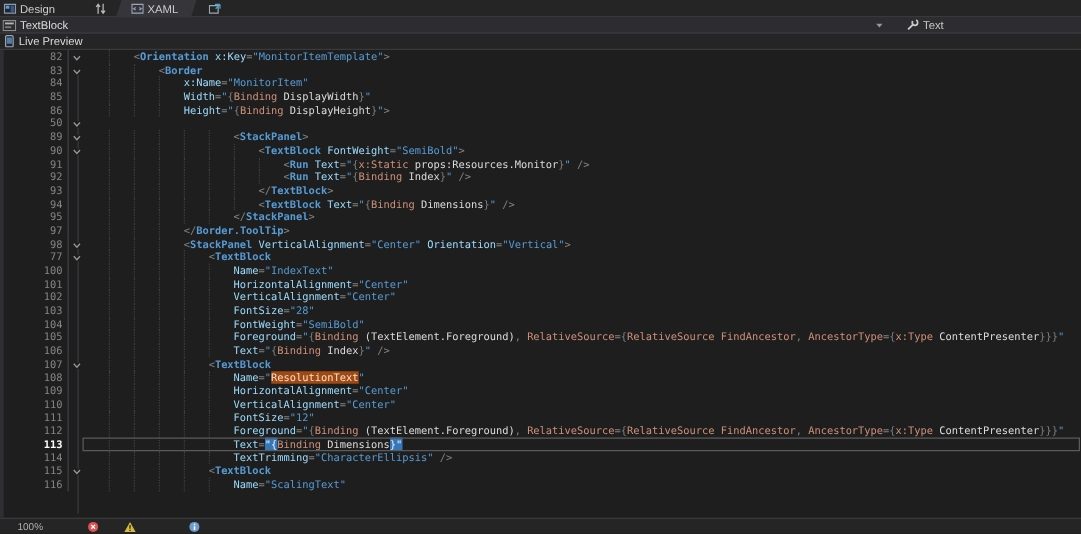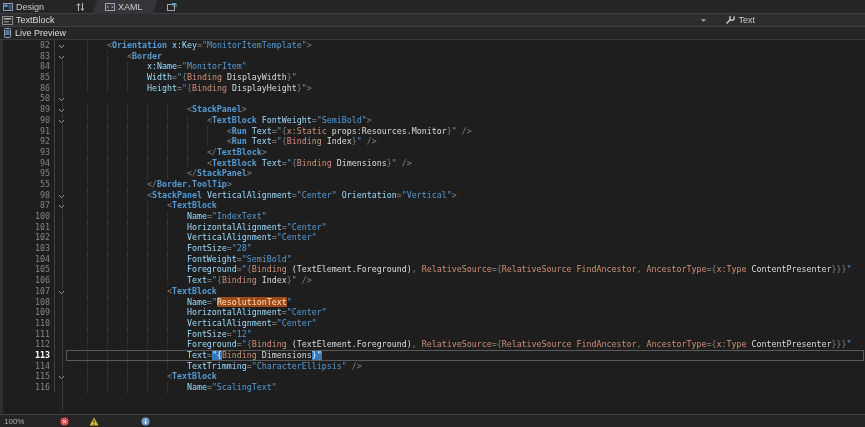--- a/index.html
+++ b/index.html
@@ -36,21 +36,21 @@
   .seg-a { color:#9cdcfe; }
   .seg-v { color:#569cd6; }
   .seg-m { color:#ce9178; }
   .seg-p { color:#dcdcdc; }
   .seg-F { background:#9d4a16; color:#ffdfc0; }
   .seg-S { background:#3677b8; color:#eaf3ff; }
   
   #status-strip { height:13px; background:#252526; border-top:1px solid #3f3f46;
                   display:flex; align-items:flex-start; padding-top:2px; color:#b0b0b0;
                   font-size:8px; overflow:hidden; }
-  #status-zoom { margin-left:4px; }
+  #status-zoom { margin-left:14px; }
 </style>
 </head>
 <body>
 
 <div class="bar" id="view-bar">
   <span class="ic" style="margin-left:3px">
     <svg width="10" height="10" viewBox="0 0 10 10">
         <rect x="0.5" y="1.5" width="9" height="7" fill="none" stroke="#8a9cb8"></rect>
         <rect x="1.5" y="2.5" width="3" height="2.5" fill="#569cd6"></rect>
         <rect x="5.5" y="2.5" width="3" height="5" fill="#3c5a7a"></rect>
@@ -134,25 +134,25 @@
             <path d="M1 1 L3.5 3.8 L6 1" stroke="#9a9a9a" fill="none"></path>
           </svg></span><span class="ctext"><i class="ig" style="left: 4ch;"></i><i class="ig" style="left: 8ch;"></i><i class="ig" style="left: 12ch;"></i><i class="ig" style="left: 16ch;"></i><i class="ig" style="left: 20ch;"></i>                        <span class="seg-d">&lt;</span><span class="seg-e">StackPanel</span><span class="seg-d">&gt;</span></span></div>
       <div class="crow"><span class="ln">90</span><span class="fold"><svg width="7" height="5" viewBox="0 0 7 5">
             <path d="M1 1 L3.5 3.8 L6 1" stroke="#9a9a9a" fill="none"></path>
           </svg></span><span class="ctext"><i class="ig" style="left: 4ch;"></i><i class="ig" style="left: 8ch;"></i><i class="ig" style="left: 12ch;"></i><i class="ig" style="left: 16ch;"></i><i class="ig" style="left: 20ch;"></i><i class="ig" style="left: 24ch;"></i>                            <span class="seg-d">&lt;</span><span class="seg-e">TextBlock </span><span class="seg-a">FontWeight</span><span class="seg-d">=</span><span class="seg-v">"SemiBold"</span><span class="seg-d">&gt;</span></span></div>
       <div class="crow"><span class="ln">91</span><span class="fold"></span><span class="ctext"><i class="ig" style="left: 4ch;"></i><i class="ig" style="left: 8ch;"></i><i class="ig" style="left: 12ch;"></i><i class="ig" style="left: 16ch;"></i><i class="ig" style="left: 20ch;"></i><i class="ig" style="left: 24ch;"></i><i class="ig" style="left: 28ch;"></i>                                <span class="seg-d">&lt;</span><span class="seg-e">Run </span><span class="seg-a">Text</span><span class="seg-d">=</span><span class="seg-v">"</span><span class="seg-d">{</span><span class="seg-m">x:Static </span><span class="seg-p">props:Resources.Monitor</span><span class="seg-d">}</span><span class="seg-v">"</span><span class="seg-d"> /&gt;</span></span></div>
       <div class="crow"><span class="ln">92</span><span class="fold"></span><span class="ctext"><i class="ig" style="left: 4ch;"></i><i class="ig" style="left: 8ch;"></i><i class="ig" style="left: 12ch;"></i><i class="ig" style="left: 16ch;"></i><i class="ig" style="left: 20ch;"></i><i class="ig" style="left: 24ch;"></i><i class="ig" style="left: 28ch;"></i>                                <span class="seg-d">&lt;</span><span class="seg-e">Run </span><span class="seg-a">Text</span><span class="seg-d">=</span><span class="seg-v">"</span><span class="seg-d">{</span><span class="seg-m">Binding </span><span class="seg-p">Index</span><span class="seg-d">}</span><span class="seg-v">"</span><span class="seg-d"> /&gt;</span></span></div>
       <div class="crow"><span class="ln">93</span><span class="fold"></span><span class="ctext"><i class="ig" style="left: 4ch;"></i><i class="ig" style="left: 8ch;"></i><i class="ig" style="left: 12ch;"></i><i class="ig" style="left: 16ch;"></i><i class="ig" style="left: 20ch;"></i><i class="ig" style="left: 24ch;"></i>                            <span class="seg-d">&lt;/</span><span class="seg-e">TextBlock</span><span class="seg-d">&gt;</span></span></div>
       <div class="crow"><span class="ln">94</span><span class="fold"></span><span class="ctext"><i class="ig" style="left: 4ch;"></i><i class="ig" style="left: 8ch;"></i><i class="ig" style="left: 12ch;"></i><i class="ig" style="left: 16ch;"></i><i class="ig" style="left: 20ch;"></i><i class="ig" style="left: 24ch;"></i>                            <span class="seg-d">&lt;</span><span class="seg-e">TextBlock </span><span class="seg-a">Text</span><span class="seg-d">=</span><span class="seg-v">"</span><span class="seg-d">{</span><span class="seg-m">Binding </span><span class="seg-p">Dimensions</span><span class="seg-d">}</span><span class="seg-v">"</span><span class="seg-d"> /&gt;</span></span></div>
       <div class="crow"><span class="ln">95</span><span class="fold"></span><span class="ctext"><i class="ig" style="left: 4ch;"></i><i class="ig" style="left: 8ch;"></i><i class="ig" style="left: 12ch;"></i><i class="ig" style="left: 16ch;"></i><i class="ig" style="left: 20ch;"></i>                        <span class="seg-d">&lt;/</span><span class="seg-e">StackPanel</span><span class="seg-d">&gt;</span></span></div>
-      <div class="crow"><span class="ln">55</span><span class="fold"></span><span class="ctext"><i class="ig" style="left: 4ch;"></i><i class="ig" style="left: 8ch;"></i><i class="ig" style="left: 12ch;"></i>                <span class="seg-d">&lt;/</span><span class="seg-e">Border.ToolTip</span><span class="seg-d">&gt;</span></span></div>
+      <div class="crow"><span class="ln">97</span><span class="fold"></span><span class="ctext"><i class="ig" style="left: 4ch;"></i><i class="ig" style="left: 8ch;"></i><i class="ig" style="left: 12ch;"></i>                <span class="seg-d">&lt;/</span><span class="seg-e">Border.ToolTip</span><span class="seg-d">&gt;</span></span></div>
       <div class="crow"><span class="ln">98</span><span class="fold"><svg width="7" height="5" viewBox="0 0 7 5">
             <path d="M1 1 L3.5 3.8 L6 1" stroke="#9a9a9a" fill="none"></path>
           </svg></span><span class="ctext"><i class="ig" style="left: 4ch;"></i><i class="ig" style="left: 8ch;"></i><i class="ig" style="left: 12ch;"></i>                <span class="seg-d">&lt;</span><span class="seg-e">StackPanel </span><span class="seg-a">VerticalAlignment</span><span class="seg-d">=</span><span class="seg-v">"Center" </span><span class="seg-a">Orientation</span><span class="seg-d">=</span><span class="seg-v">"Vertical"</span><span class="seg-d">&gt;</span></span></div>
-      <div class="crow"><span class="ln">87</span><span class="fold"><svg width="7" height="5" viewBox="0 0 7 5">
+      <div class="crow"><span class="ln">77</span><span class="fold"><svg width="7" height="5" viewBox="0 0 7 5">
             <path d="M1 1 L3.5 3.8 L6 1" stroke="#9a9a9a" fill="none"></path>
           </svg></span><span class="ctext"><i class="ig" style="left: 4ch;"></i><i class="ig" style="left: 8ch;"></i><i class="ig" style="left: 12ch;"></i><i class="ig" style="left: 16ch;"></i>                    <span class="seg-d">&lt;</span><span class="seg-e">TextBlock</span></span></div>
       <div class="crow"><span class="ln">100</span><span class="fold"></span><span class="ctext"><i class="ig" style="left: 4ch;"></i><i class="ig" style="left: 8ch;"></i><i class="ig" style="left: 12ch;"></i><i class="ig" style="left: 16ch;"></i><i class="ig" style="left: 20ch;"></i>                        <span class="seg-a">Name</span><span class="seg-d">=</span><span class="seg-v">"IndexText"</span></span></div>
       <div class="crow"><span class="ln">101</span><span class="fold"></span><span class="ctext"><i class="ig" style="left: 4ch;"></i><i class="ig" style="left: 8ch;"></i><i class="ig" style="left: 12ch;"></i><i class="ig" style="left: 16ch;"></i><i class="ig" style="left: 20ch;"></i>                        <span class="seg-a">HorizontalAlignment</span><span class="seg-d">=</span><span class="seg-v">"Center"</span></span></div>
       <div class="crow"><span class="ln">102</span><span class="fold"></span><span class="ctext"><i class="ig" style="left: 4ch;"></i><i class="ig" style="left: 8ch;"></i><i class="ig" style="left: 12ch;"></i><i class="ig" style="left: 16ch;"></i><i class="ig" style="left: 20ch;"></i>                        <span class="seg-a">VerticalAlignment</span><span class="seg-d">=</span><span class="seg-v">"Center"</span></span></div>
       <div class="crow"><span class="ln">103</span><span class="fold"></span><span class="ctext"><i class="ig" style="left: 4ch;"></i><i class="ig" style="left: 8ch;"></i><i class="ig" style="left: 12ch;"></i><i class="ig" style="left: 16ch;"></i><i class="ig" style="left: 20ch;"></i>                        <span class="seg-a">FontSize</span><span class="seg-d">=</span><span class="seg-v">"28"</span></span></div>
       <div class="crow"><span class="ln">104</span><span class="fold"></span><span class="ctext"><i class="ig" style="left: 4ch;"></i><i class="ig" style="left: 8ch;"></i><i class="ig" style="left: 12ch;"></i><i class="ig" style="left: 16ch;"></i><i class="ig" style="left: 20ch;"></i>                        <span class="seg-a">FontWeight</span><span class="seg-d">=</span><span class="seg-v">"SemiBold"</span></span></div>
       <div class="crow"><span class="ln">105</span><span class="fold"></span><span class="ctext"><i class="ig" style="left: 4ch;"></i><i class="ig" style="left: 8ch;"></i><i class="ig" style="left: 12ch;"></i><i class="ig" style="left: 16ch;"></i><i class="ig" style="left: 20ch;"></i>                        <span class="seg-a">Foreground</span><span class="seg-d">=</span><span class="seg-v">"</span><span class="seg-d">{</span><span class="seg-m">Binding </span><span class="seg-p">(TextElement.Foreground)</span><span class="seg-d">, </span><span class="seg-m">RelativeSource</span><span class="seg-d">={</span><span class="seg-m">RelativeSource </span><span class="seg-m">FindAncestor</span><span class="seg-d">, </span><span class="seg-m">AncestorType</span><span class="seg-d">={</span><span class="seg-m">x:Type </span><span class="seg-p">ContentPresenter</span><span class="seg-d">}}}</span><span class="seg-v">"</span></span></div>
       <div class="crow"><span class="ln">106</span><span class="fold"></span><span class="ctext"><i class="ig" style="left: 4ch;"></i><i class="ig" style="left: 8ch;"></i><i class="ig" style="left: 12ch;"></i><i class="ig" style="left: 16ch;"></i><i class="ig" style="left: 20ch;"></i>                        <span class="seg-a">Text</span><span class="seg-d">=</span><span class="seg-v">"</span><span class="seg-d">{</span><span class="seg-m">Binding </span><span class="seg-p">Index</span><span class="seg-d">}</span><span class="seg-v">"</span><span class="seg-d"> /&gt;</span></span></div>
       <div class="crow"><span class="ln">107</span><span class="fold"><svg width="7" height="5" viewBox="0 0 7 5">

